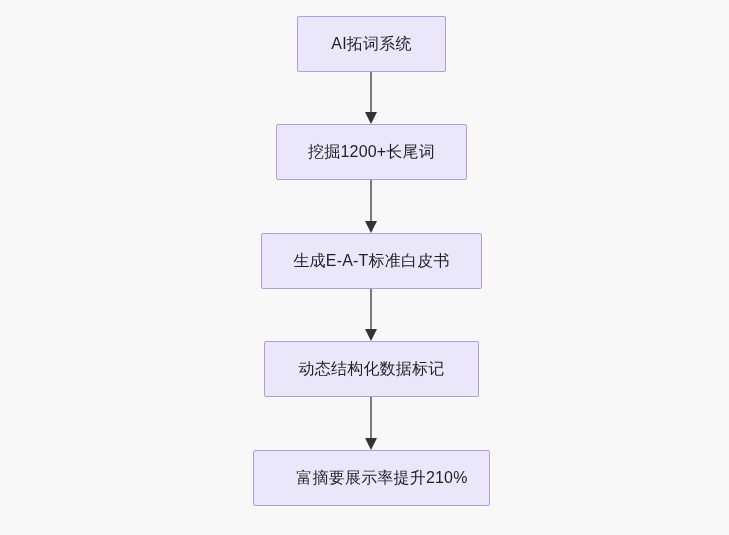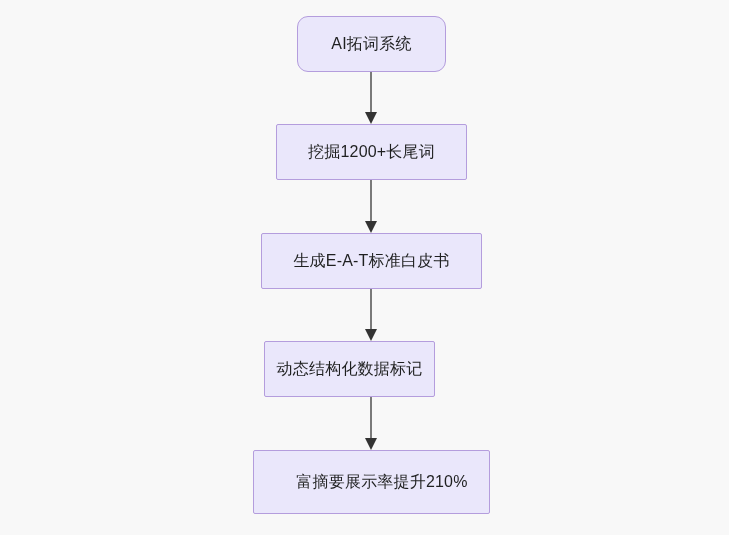--- a/index.html
+++ b/index.html
@@ -72,33 +72,33 @@
     <g>
       <line class="conn-line" x1="371" y1="289" x2="371" y2="332"></line>
       <polygon class="conn-head" points="371,341 365,329 377,329"></polygon>
     </g>
     <g>
       <line class="conn-line" x1="371" y1="397" x2="371" y2="441"></line>
       <polygon class="conn-head" points="371,450 365,438 377,438"></polygon>
     </g>
   </svg>
 
-  <div class="node" style="left:297px; top:16px; width:149px; height:56px;border-radius:11px;">
+  <div class="node" style="left:297px; top:16px; width:149px; height:56px;">
     <span class="node-label">AI拓词系统</span>
   </div>
 
   <div class="node" style="left:276px; top:124px; width:191px; height:56px;justify-content:center;">
     <span class="node-label">挖掘1200+长尾词</span>
   </div>
 
   <div class="node" style="left:261px; top:233px; width:221px; height:56px;text-align:right;">
     <span class="node-label">生成E-A-T标准白皮书</span>
   </div>
 
-  <div class="node" style="left:264px; top:341px; width:171px; height:56px;">
+  <div class="node" style="left:264px; top:341px; width:215px; height:56px;">
     <span class="node-label">动态结构化数据标记</span>
   </div>
 
-  <div class="node" style="left:253px; top:450px; width:237px; height:64px;padding-left:21px;">
+  <div class="node" style="left:253px; top:450px; width:237px; height:56px;padding-left:21px;">
     <span class="node-label">富摘要展示率提升210%</span>
   </div>
 
 </div>
 
 </body></html>

